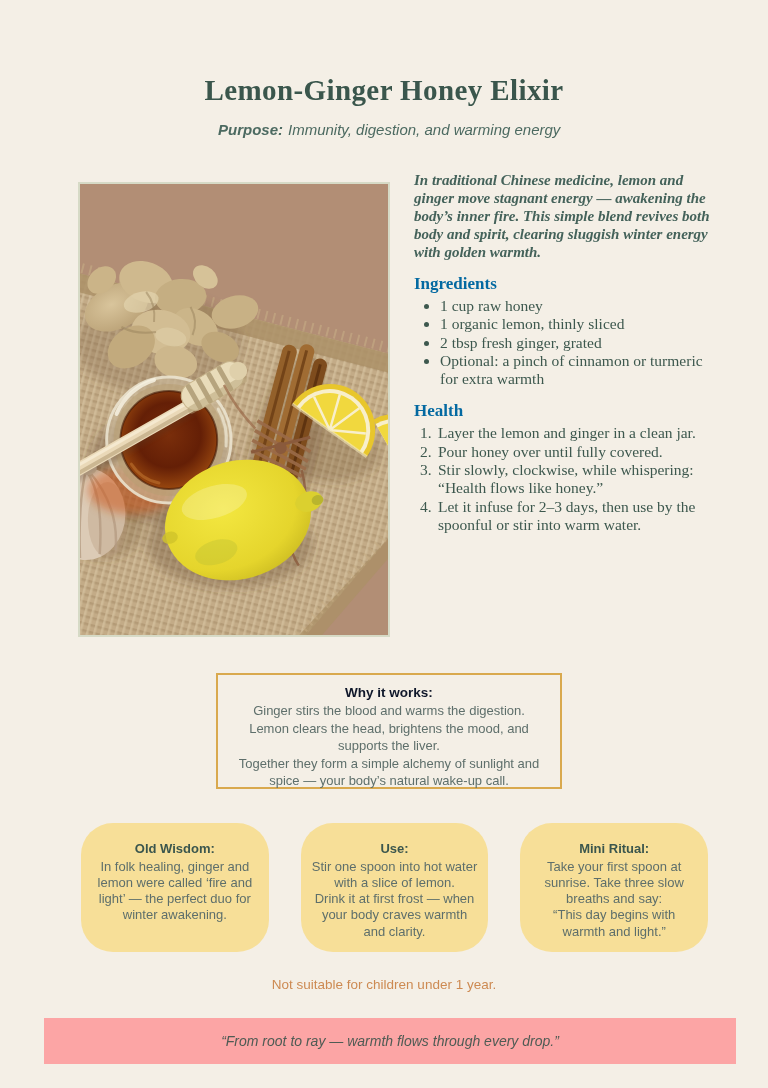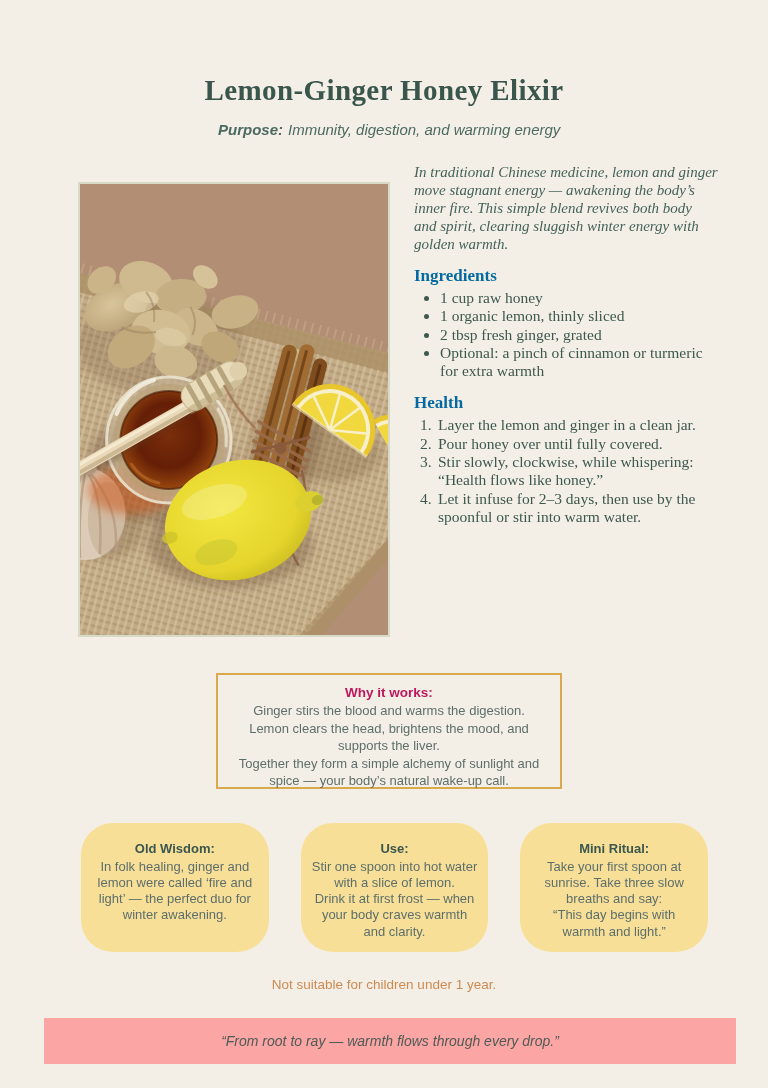--- a/index.html
+++ b/index.html
@@ -21,22 +21,22 @@
   .photo-frame {
     position:absolute; left:72px; top:182px; width:312px; height:455px;
     border:2px solid #d6dac6; box-sizing:border-box; background:#b28e75;
   }
   .photo-frame svg { display:block; width:100%; height:100%; }
   .right-col {
     position:absolute; left:408px; top:163px; width:304px;
     font-family:"Liberation Serif", serif; color:#3d584e;
   }
   .intro {
-    font-style:italic; font-weight:400; font-size:15px;
-    line-height:1.2; color:#44625a; margin:0 0 13px 0;
+    font-style:italic; font-weight:700; font-size:15px;
+    line-height:1.2; color:#44625a; margin:8px 0 13px 0;
   }
   .section-h {
     font-weight:700; font-size:17px; color:#0369a1; margin:0 0 3px 0;
   }
   ul.ing {
     margin:0 0 13px 0; padding-left:26px;
     font-size:15.5px; line-height:1.18;
   }
   ul.ing li { margin:0; }
   ol.method {
@@ -44,21 +44,21 @@
     font-size:15.5px; line-height:1.18;
   }
   ol.method li { counter-increment:step; position:relative; }
   ol.method li::before { content:counter(step) "."; position:absolute; left:-18px; }
   .why-box {
     position:absolute; left:210px; top:673px; width:346px; height:116px;
     box-sizing:border-box; border:2px solid #d9a94e; background:#f4efe6;
     padding:9px 16px 0; text-align:center;
     font-size:13px; line-height:1.35; color:#5e6f6b;
   }
-  .why-box .box-h { font-weight:700; color:#be185d; font-size:13.5px; }
+  .why-box .box-h { font-weight:700; color:#0f172a; font-size:13.5px; }
   .why-box .box-body { white-space:pre-line; }
   .cards {
     position:absolute; left:75px; top:823px; width:627px;
     display:flex; justify-content:space-between;gap:32px;
   }
   .card {
     width:190px; height:129px; box-sizing:border-box;
     background:#f7df98; border-radius:32px; padding:18px 11px 0;
     text-align:center; font-size:13px; line-height:1.24; color:#5e6f6b;
   }

